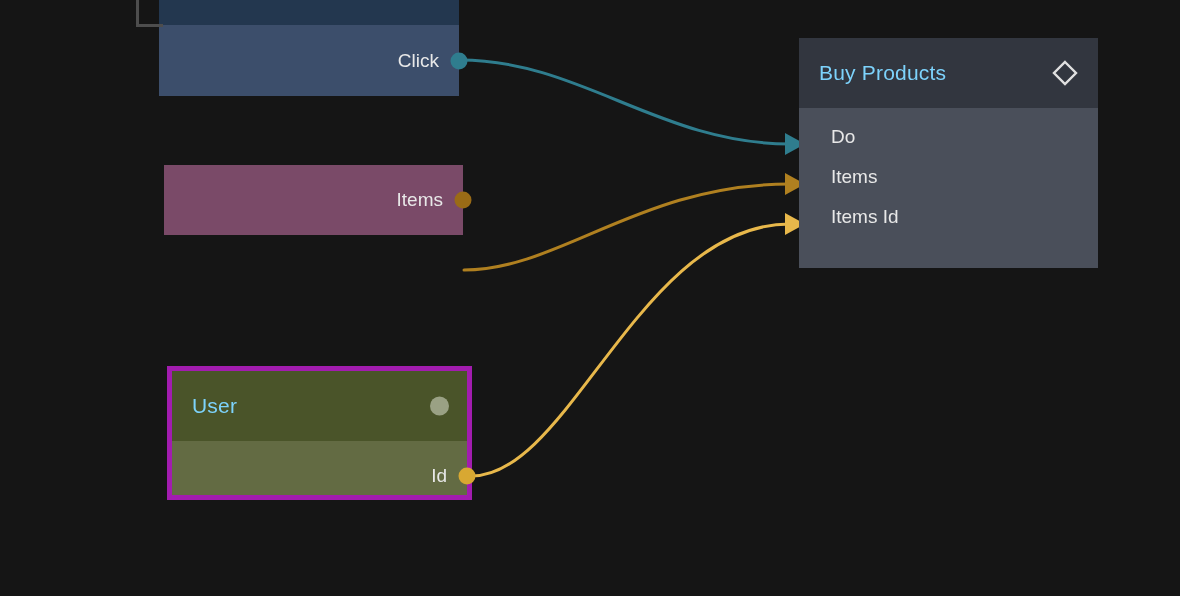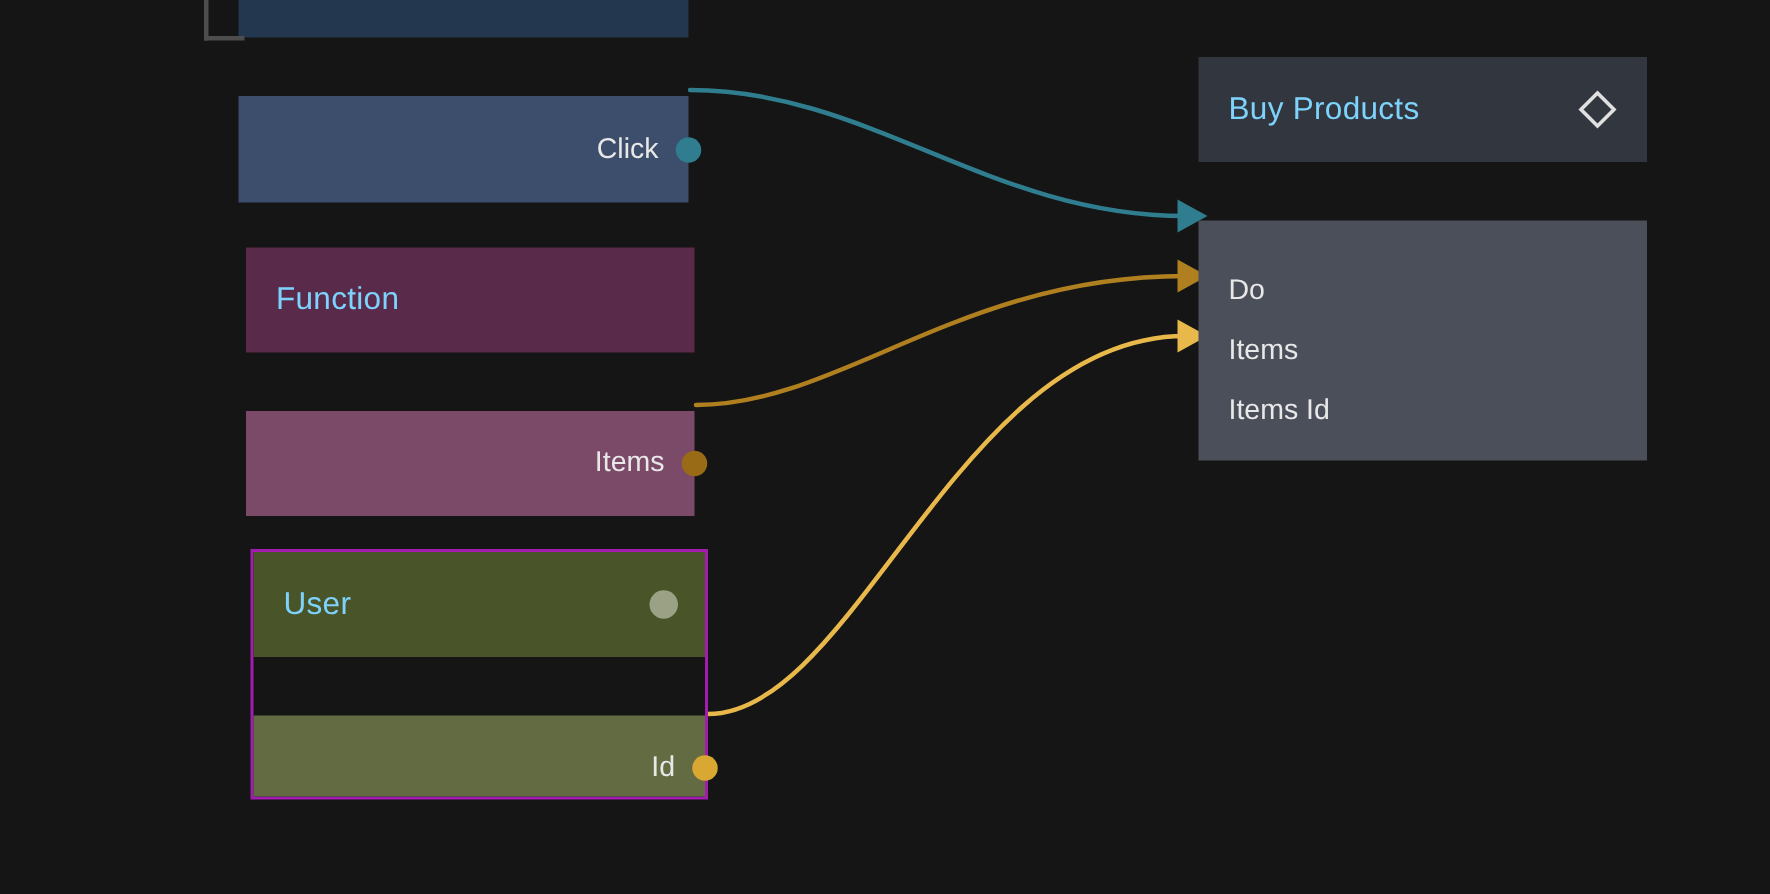--- a/index.html
+++ b/index.html
@@ -45,21 +45,20 @@
   }
   .node-title {
     font-size: 21px;
     color: #7dd3fc;
     letter-spacing: 0.2px;
     white-space: nowrap;
   }
   .node-body {
     position: relative;
     box-sizing: border-box;
-    margin-top: 39px;
   }
 
   
   .port-row-out {
     position: relative;
     box-sizing: border-box;
     display: flex;
     align-items: center;
     justify-content: flex-end;
     height: 70px;
@@ -78,23 +77,23 @@
     top: 50%;
     transform: translate(50%, -50%);
     right: 0;
   }
 
   
   .port-row-in {
     position: relative;
     box-sizing: border-box;
     display: flex;
-    align-items: flex-end;
+    align-items: flex-start;
     height: 40px;
-    padding-left: 20px;
+    padding-left: 32px;
   }
   .port-row-in .port-label { font-size: 19px; }
 
   
   #node-trigger {
     left: 159px;
     top: -40px;
     width: 300px;
   }
   #node-trigger .node-header {
@@ -116,21 +115,21 @@
   }
   #node-function .node-header { background: #5a2a4a; }
   #node-function .node-body { background: #7a4a68; height: 70px; }
   #node-function .port-dot { background: #9a6b16; }
 
   
   #node-user {
     left: 167px;
     top: 366px;
     width: 305px;
-    border: 2px solid #a21caf;
+    border: 5px solid #a21caf;
   }
   #node-user .node-header { background: #4a5429; }
   #node-user .node-body { background: #636b43; height: 54px; }
   #node-user .port-dot { background: #d8a832; }
   .header-status-dot {
     position: absolute;
     right: 18px;
     top: 50%;
     transform: translateY(-50%);
     width: 19px;
@@ -198,23 +197,20 @@
     </div>
     <div class="node-body">
       <div class="port-row-out">
         <span class="port-label">Click</span>
         <span class="port-dot"></span>
       </div>
     </div>
   </div>
 
   <div class="node" id="node-function">
-    <div class="node-header">
-      <span class="node-title">Function</span>
-    </div>
     <div class="node-body">
       <div class="port-row-out">
         <span class="port-label">Items</span>
         <span class="port-dot"></span>
       </div>
     </div>
   </div>
 
   <div class="node" id="node-user">
     <div class="node-header">

